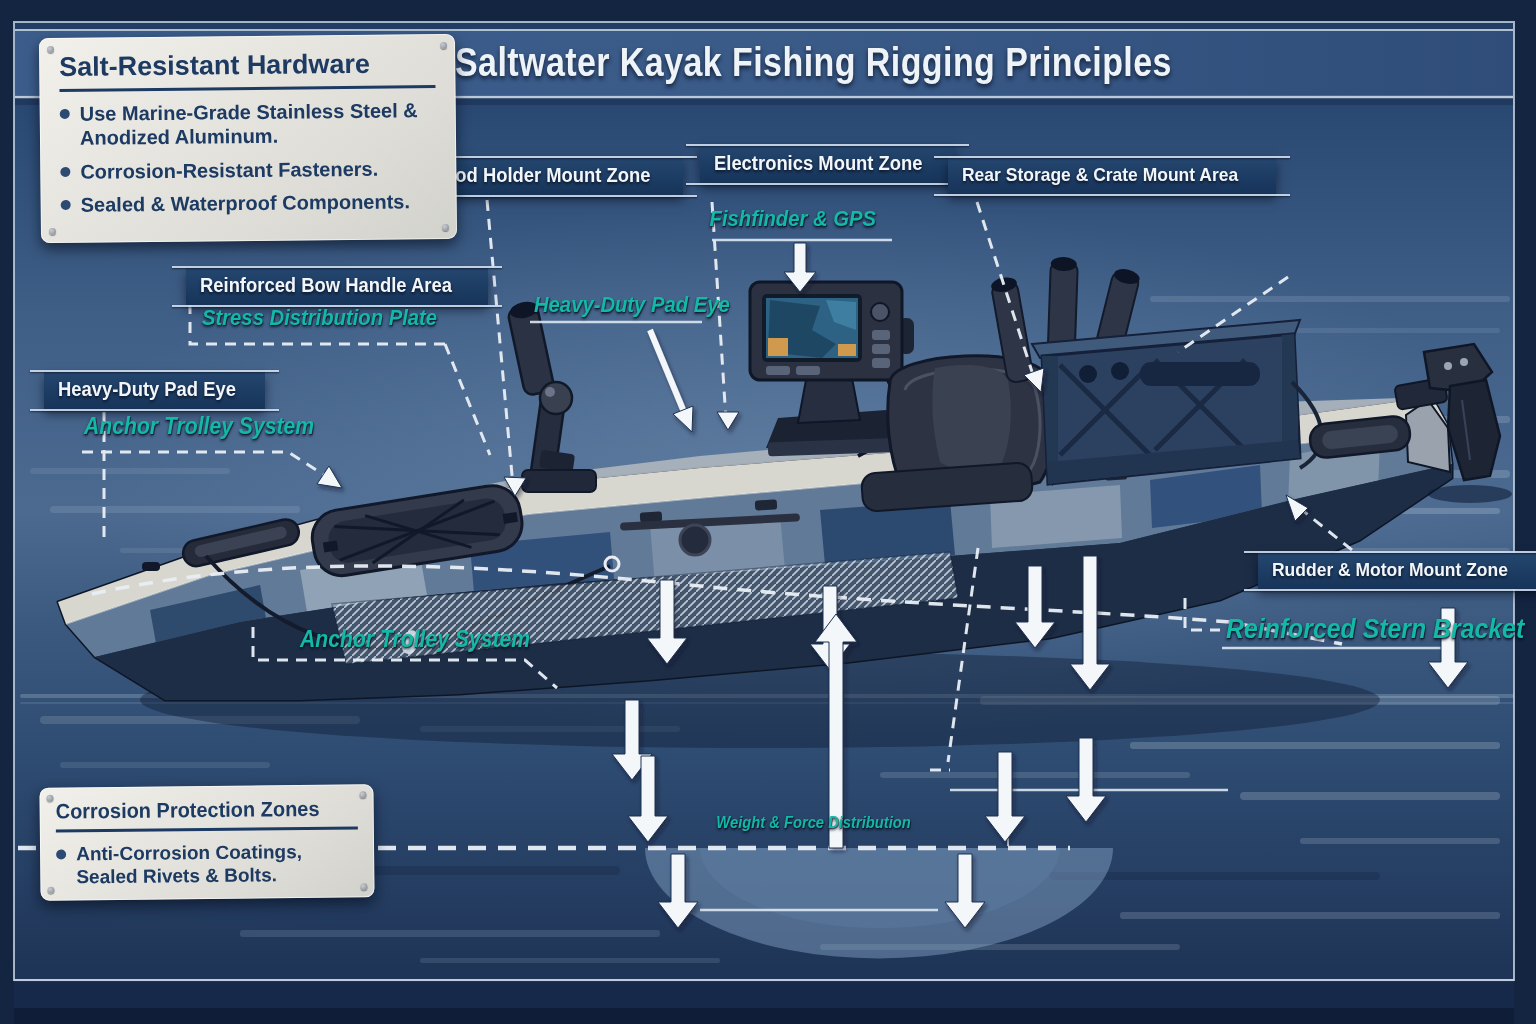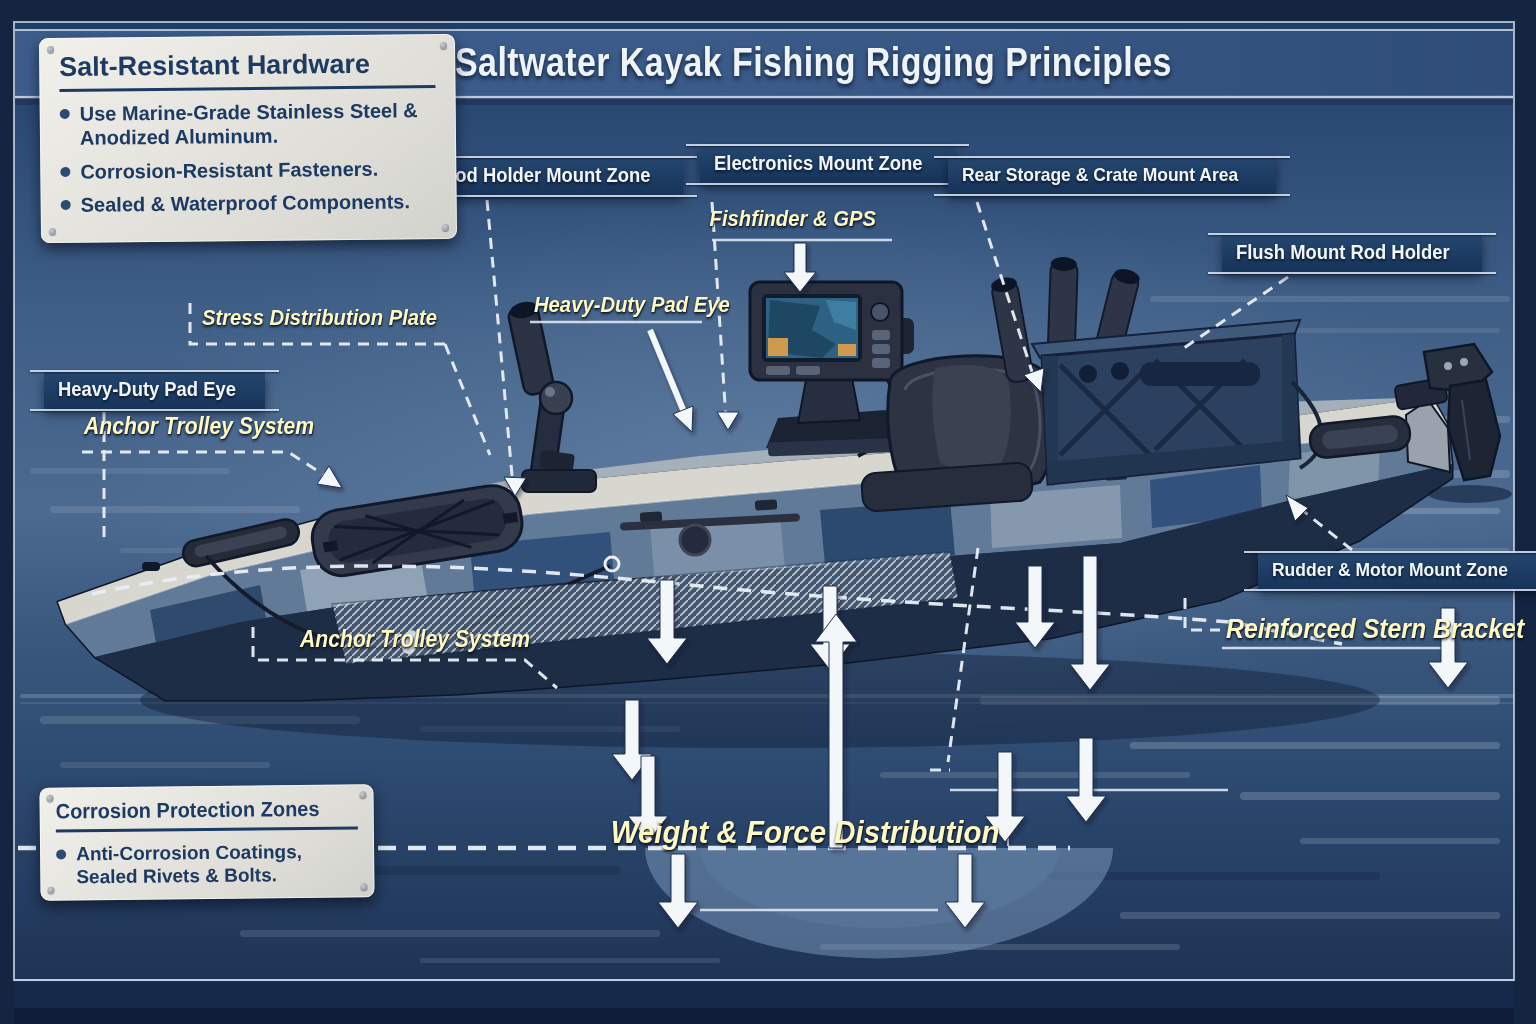--- a/index.html
+++ b/index.html
@@ -17,25 +17,25 @@
   .bar{position:absolute;background:linear-gradient(#24466e,#17345a);color:#f2f6fa;
     font-weight:bold;font-size:20px;white-space:nowrap;padding:6px 14px 8px;
     box-shadow:0 5px 10px rgba(4,10,24,.55);text-shadow:0 2px 3px rgba(6,14,30,.8);}
   .bar>span{display:inline-block;transform:scaleX(.92);transform-origin:0 50%;}
   .bar::before,.bar::after{content:"";position:absolute;left:-14px;right:-14px;height:2px;
     background:rgba(208,222,238,.9);box-shadow:0 1px 2px rgba(6,14,30,.6);}
   .bar::before{top:-2px}.bar::after{bottom:-2px}
   .bar.small{font-size:19px;text-align:center;}
 
   
-  .it{position:absolute;color:#fef9c3;font-weight:bold;font-style:italic;font-size:22px;
+  .it{position:absolute;color:#14b8a6;font-weight:bold;font-style:italic;font-size:22px;
     white-space:nowrap;text-shadow:0 2px 3px rgba(6,14,30,.85),1px 1px 0 rgba(6,14,30,.5);}
   .it>span{display:inline-block;transform:scaleX(.92);transform-origin:0 50%;}
   .it.center{transform:translateX(-50%);}
-  .it.big{font-size:32px;}
+  .it.big{font-size:16px;}
 
   
   .plaque{position:absolute;background:linear-gradient(145deg,#f1f0ea,#dddcd6 70%,#d2d2cc);
     border-radius:9px;box-shadow:0 6px 14px rgba(4,10,24,.6),inset 0 0 0 1px rgba(255,255,255,.6);
     color:#1c3a62;transform:rotate(-.6deg);}
   .plaque-title{font-weight:bold;}
   .plaque-rule{height:3px;background:#1c3a62;margin:6px 0 10px;}
   .plaque ul{list-style:none;margin:0;padding:0;}
   .plaque li{display:flex;gap:10px;font-weight:bold;align-items:flex-start;}
   .dot{flex:0 0 auto;width:10px;height:10px;border-radius:50%;background:#2c4a72;margin-top:7px;}
@@ -355,21 +355,21 @@
     <rect x="14" y="22" width="1500" height="958" fill="none" stroke="#c9d6e4" stroke-width="2" opacity=".8"></rect>
     <line x1="14" y1="980" x2="1514" y2="980" stroke="#c9d6e4" stroke-width="2" opacity=".7"></line>
   </g>
 </svg>
 
 <div class="main-title">Saltwater Kayak Fishing Rigging Principles</div>
 
 <div class="bar" style="left:428px;top:158px"><span>Rod Holder Mount Zone</span></div>
 <div class="bar" style="left:700px;top:146px"><span>Electronics Mount Zone</span></div>
 <div class="bar small" style="left:948px;top:158px"><span>Rear Storage &amp; Crate Mount Area</span></div>
-<div class="bar" style="left:1222px;top:235px"><span>Flush Mount Rod Holder</span></div>
+<div class="bar" style="left:186px;top:268px"><span>Reinforced Bow Handle Area</span></div>
 <div class="bar" style="left:44px;top:372px"><span>Heavy-Duty Pad Eye</span></div>
 <div class="bar small" style="left:1258px;top:553px"><span>Rudder &amp; Motor Mount Zone</span></div>
 
 <div class="it center" style="left:800px;top:206px"><span>Fishfinder &amp; GPS</span></div>
 <div class="it" style="left:202px;top:305px"><span>Stress Distribution Plate</span></div>
 <div class="it" style="left:534px;top:292px"><span>Heavy-Duty Pad Eye</span></div>
 <div class="it" style="left:84px;top:413px;font-size:23px"><span>Anchor Trolley System</span></div>
 <div class="it" style="left:300px;top:626px;font-size:23px"><span>Anchor Trolley System</span></div>
 <div class="it" style="left:1226px;top:614px;font-size:27px"><span>Reinforced Stern Bracket</span></div>
 <div class="it center big" style="left:822px;top:814px"><span>Weight &amp; Force Distribution</span></div>

